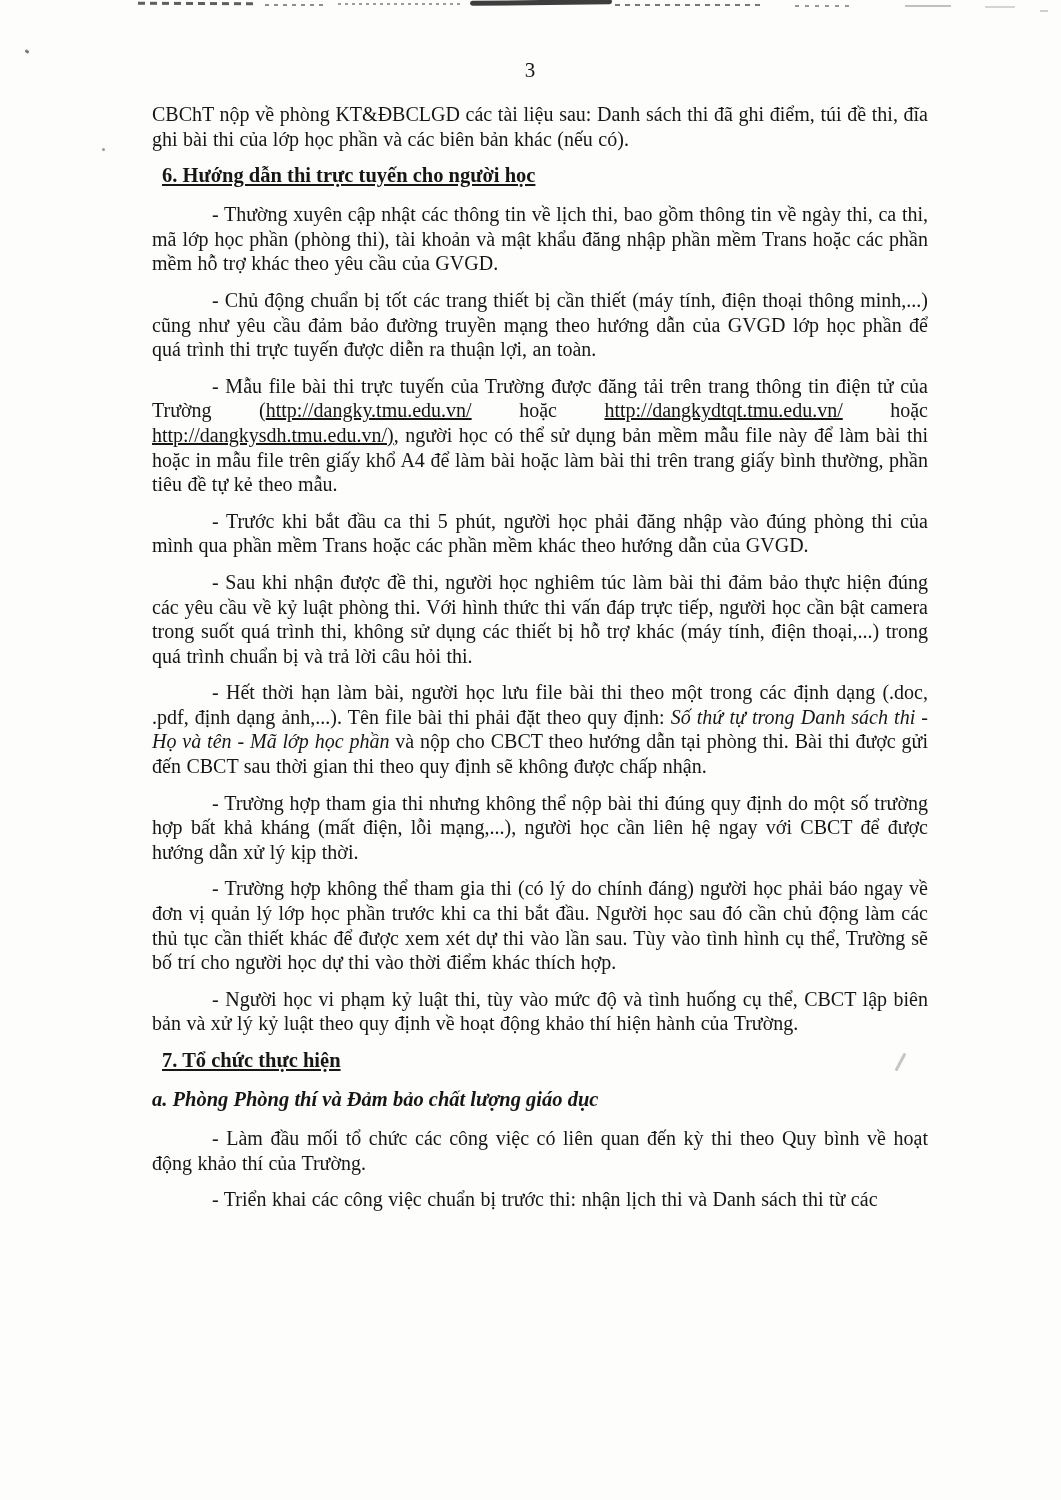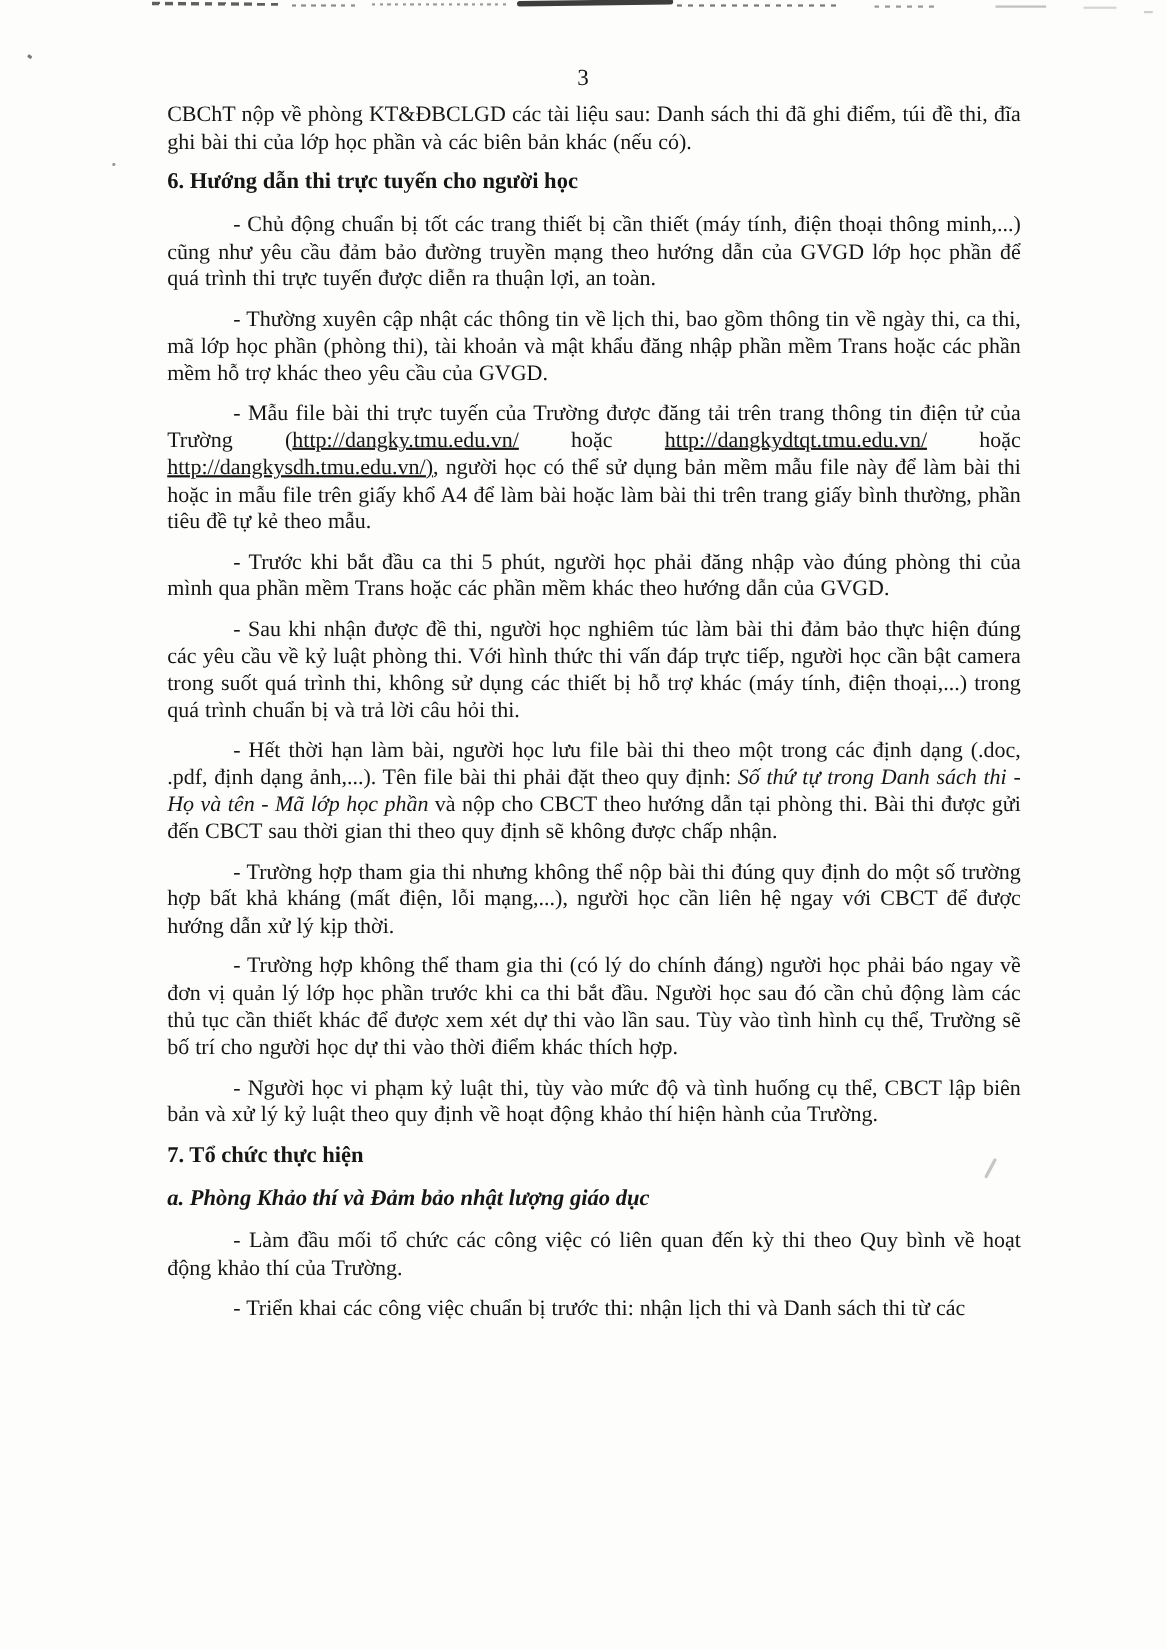--- a/index.html
+++ b/index.html
@@ -17,39 +17,40 @@
     top: 58px;
     left: 142px;
     width: 776px;
     text-align: center;
     font-size: 21px;
     line-height: 25px;
   }
   .content {
     position: absolute;
     left: 152px;
-    top: 92px;
+    top: 102px;
     width: 776px;
   }
   p.body {
     margin: 0 0 12px 0;
     font-size: 20px;
     line-height: 24.6px;
     text-align: justify;
     text-indent: 60px;
     word-spacing: 0.5px;
   }
   p.noindent { text-indent: 0; }
   p.heading {
-    margin: 4px 0 14px 0;
+    margin: 4px 0 14px 10px;
     font-size: 20.5px;
     line-height: 25px;
     font-weight: bold;
     text-indent: 0;
     text-align: left;
+    text-decoration: underline;
   }
   p.subheading {
     margin: 2px 0 14px 0;
     font-size: 20.5px;
     line-height: 25px;
     font-weight: bold;
     font-style: italic;
     text-indent: 0;
     text-align: left;
   }
@@ -104,41 +105,41 @@
   <div class="speck sp4"></div>
 
   <div class="page-number">3</div>
 
   <div class="content">
 
     <p class="body noindent">CBChT nộp về phòng KT&amp;ĐBCLGD các tài liệu sau: Danh sách thi đã ghi điểm, túi đề thi, đĩa ghi bài thi của lớp học phần và các biên bản khác (nếu có).</p>
 
     <p class="heading">6. Hướng dẫn thi trực tuyến cho người học</p>
 
+    <p class="body">- Thường xuyên cập nhật các thông tin về lịch thi, bao gồm thông tin về ngày thi, ca thi, mã lớp học phần (phòng thi), tài khoản và mật khẩu đăng nhập phần mềm Trans hoặc các phần mềm hỗ trợ khác theo yêu cầu của GVGD.</p>
+
     <p class="body">- Chủ động chuẩn bị tốt các trang thiết bị cần thiết (máy tính, điện thoại thông minh,...) cũng như yêu cầu đảm bảo đường truyền mạng theo hướng dẫn của GVGD lớp học phần để quá trình thi trực tuyến được diễn ra thuận lợi, an toàn.</p>
-
-    <p class="body">- Thường xuyên cập nhật các thông tin về lịch thi, bao gồm thông tin về ngày thi, ca thi, mã lớp học phần (phòng thi), tài khoản và mật khẩu đăng nhập phần mềm Trans hoặc các phần mềm hỗ trợ khác theo yêu cầu của GVGD.</p>
 
 
     <p class="body"><span>- Mẫu file bài thi trực tuyến của Trường được đăng tải trên trang thông tin điện tử của Trường (</span><span class="url">http://dangky.tmu.edu.vn/</span><span> hoặc </span><span class="url">http://dangkydtqt.tmu.edu.vn/</span><span> hoặc </span><span class="url">http://dangkysdh.tmu.edu.vn/)</span><span>, người học có thể sử dụng bản mềm mẫu file này để làm bài thi hoặc in mẫu file trên giấy khổ A4 để làm bài hoặc làm bài thi trên trang giấy bình thường, phần tiêu đề tự kẻ theo mẫu.</span></p>
 
     <p class="body">- Trước khi bắt đầu ca thi 5 phút, người học phải đăng nhập vào đúng phòng thi của mình qua phần mềm Trans hoặc các phần mềm khác theo hướng dẫn của GVGD.</p>
 
     <p class="body">- Sau khi nhận được đề thi, người học nghiêm túc làm bài thi đảm bảo thực hiện đúng các yêu cầu về kỷ luật phòng thi. Với hình thức thi vấn đáp trực tiếp, người học cần bật camera trong suốt quá trình thi, không sử dụng các thiết bị hỗ trợ khác (máy tính, điện thoại,...) trong quá trình chuẩn bị và trả lời câu hỏi thi.</p>
 
     <p class="body"><span>- Hết thời hạn làm bài, người học lưu file bài thi theo một trong các định dạng (.doc, .pdf, định dạng ảnh,...). Tên file bài thi phải đặt theo quy định: </span><em class="fmt">Số thứ tự trong Danh sách thi - Họ và tên - Mã lớp học phần</em><span> và nộp cho CBCT theo hướng dẫn tại phòng thi. Bài thi được gửi đến CBCT sau thời gian thi theo quy định sẽ không được chấp nhận.</span></p>
 
     <p class="body">- Trường hợp tham gia thi nhưng không thể nộp bài thi đúng quy định do một số trường hợp bất khả kháng (mất điện, lỗi mạng,...), người học cần liên hệ ngay với CBCT để được hướng dẫn xử lý kịp thời.</p>
 
     <p class="body">- Trường hợp không thể tham gia thi (có lý do chính đáng) người học phải báo ngay về đơn vị quản lý lớp học phần trước khi ca thi bắt đầu. Người học sau đó cần chủ động làm các thủ tục cần thiết khác để được xem xét dự thi vào lần sau. Tùy vào tình hình cụ thể, Trường sẽ bố trí cho người học dự thi vào thời điểm khác thích hợp.</p>
 
     <p class="body">- Người học vi phạm kỷ luật thi, tùy vào mức độ và tình huống cụ thể, CBCT lập biên bản và xử lý kỷ luật theo quy định về hoạt động khảo thí hiện hành của Trường.</p>
 
     <p class="heading">7. Tổ chức thực hiện</p>
 
-    <p class="subheading">a. Phòng Khảo thí và Đảm bảo nhật lượng giáo dục</p>
+    <p class="subheading">a. Phòng Phòng thí và Đảm bảo chất lượng giáo dục</p>
 
     <p class="body">- Làm đầu mối tổ chức các công việc có liên quan đến kỳ thi theo Quy bình về hoạt động khảo thí của Trường.</p>
 
     <p class="body">- Triển khai các công việc chuẩn bị trước thi: nhận lịch thi và Danh sách thi từ các</p>
 
   </div>
 </div>
 
 </body></html>

